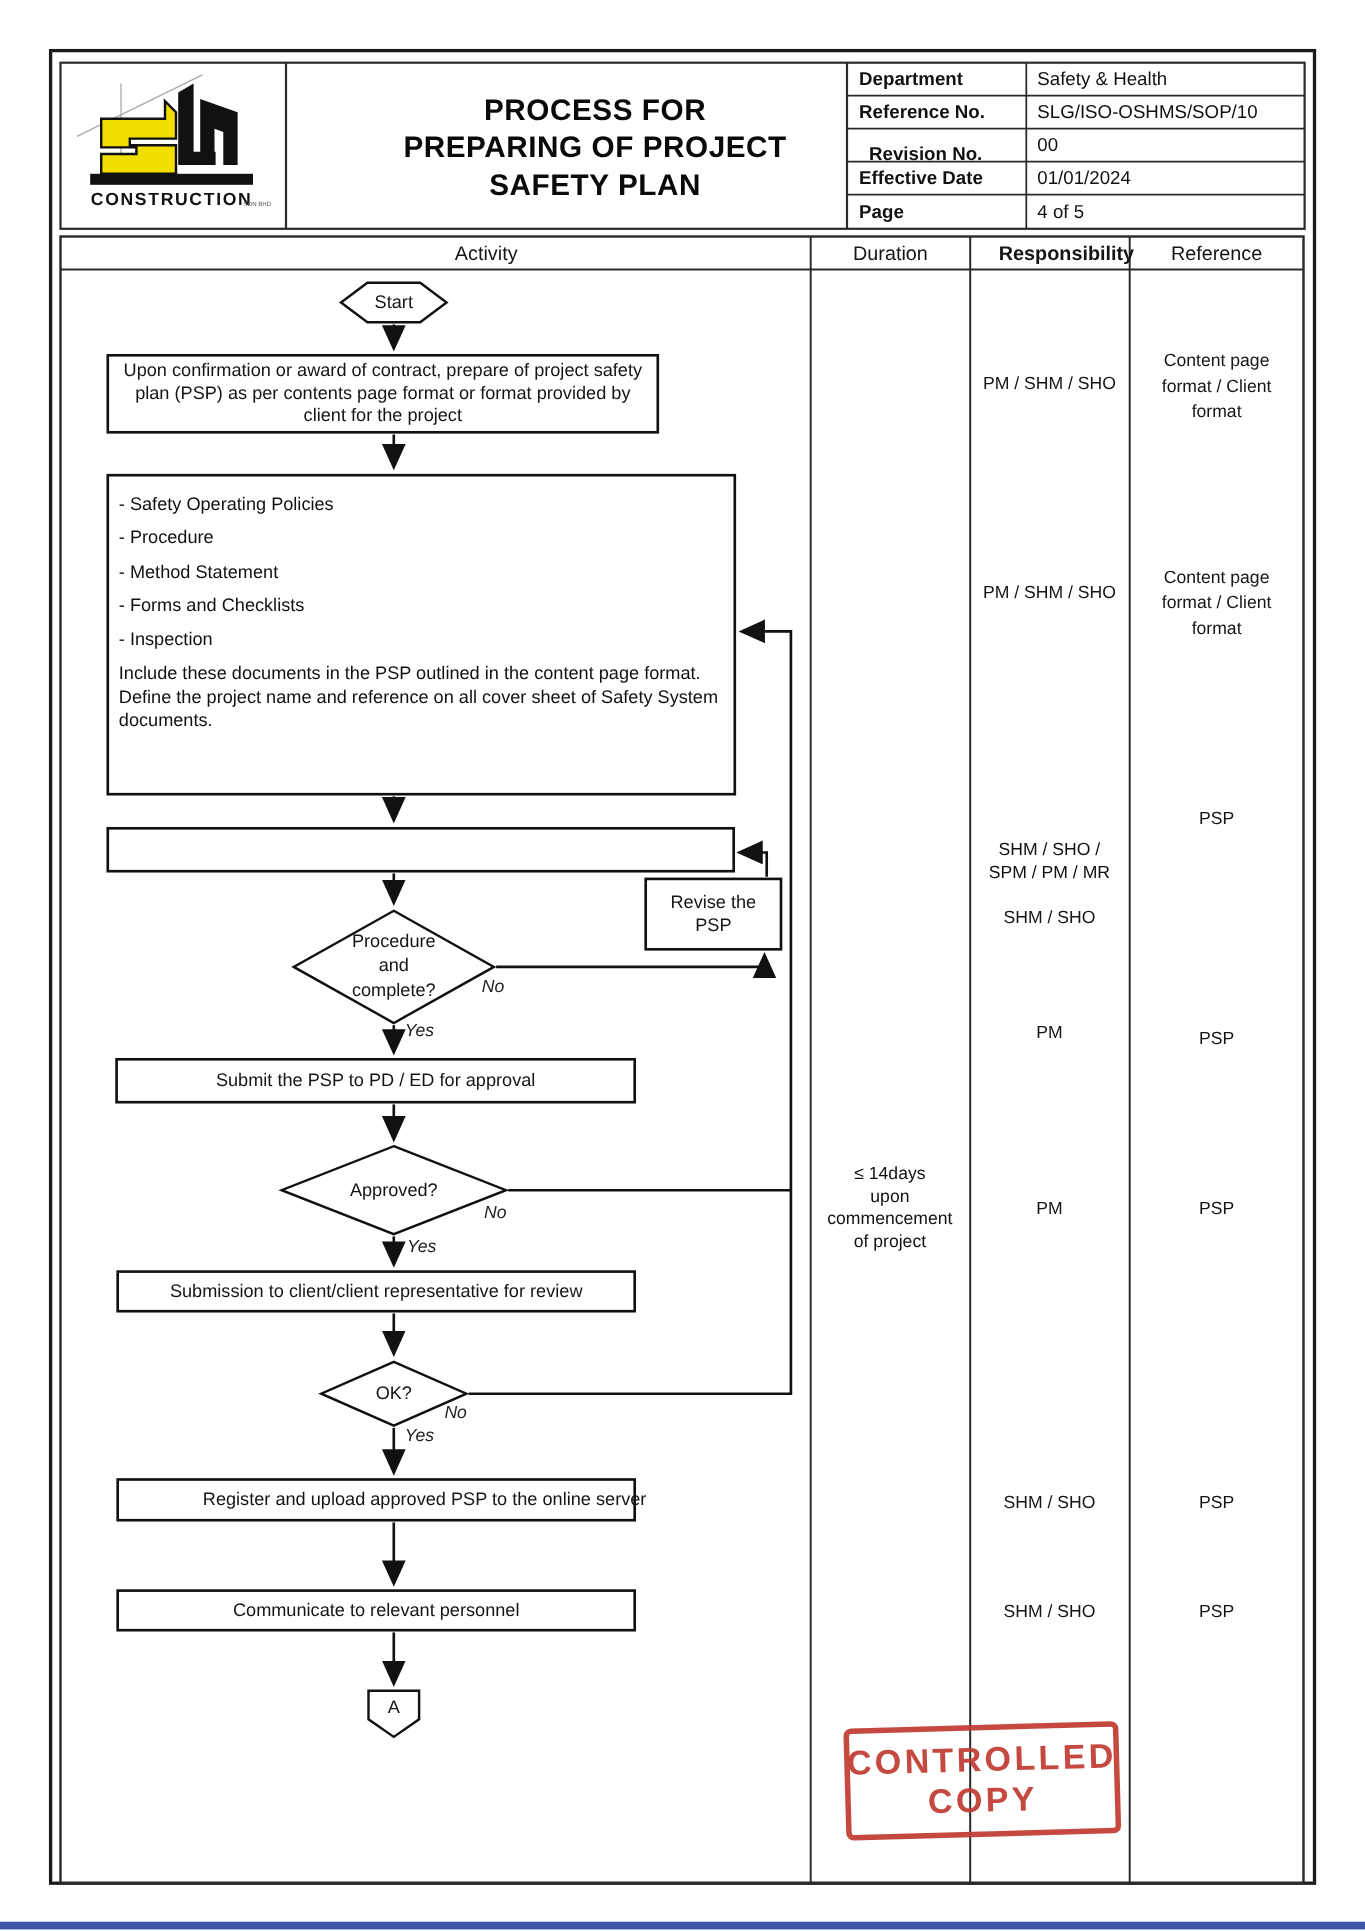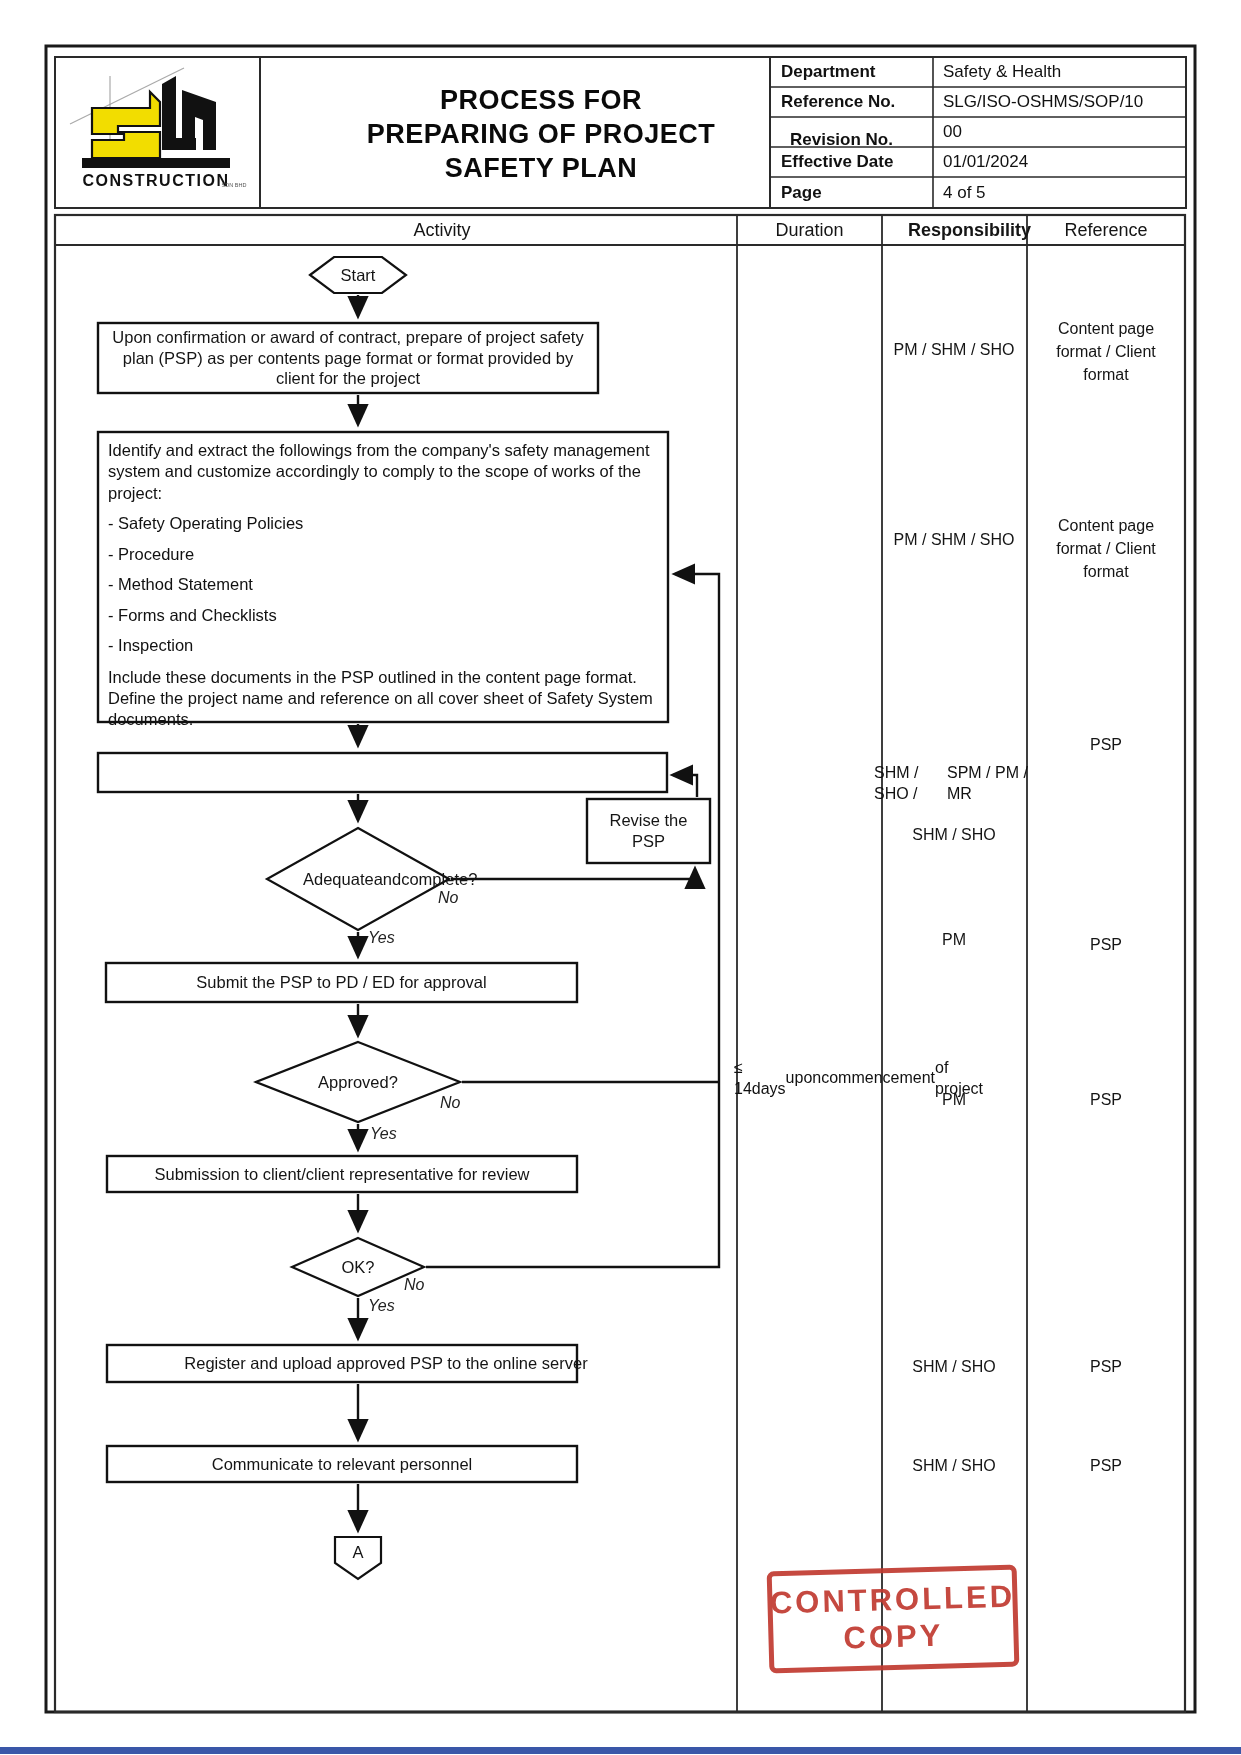--- a/index.html
+++ b/index.html
@@ -10,21 +10,21 @@
   .txt{position:absolute;display:flex;align-items:center;justify-content:center;
        text-align:center;line-height:1.25;color:#151515;}
   .title{font-weight:bold;font-size:27px;line-height:34px;letter-spacing:.5px;color:#0a0a0a;
          display:flex;flex-direction:column;align-items:center;justify-content:center;padding-left:26px;}
   .info-label{font-weight:bold;font-size:17px;display:flex;align-items:center;padding-left:11px;}
   .info-value{font-size:17px;display:flex;align-items:center;padding-left:10px;}
   .colhead{font-size:18px;}
   .fc{font-size:16.5px;}
   .fc-small{font-size:16px;}
   .yn{font-style:italic;font-size:16px;color:#222;}
-  .cellblock{display:flex;flex-direction:row;align-items:center;justify-content:flex-start;}
+  .cellblock{display:flex;flex-direction:column;align-items:center;justify-content:flex-start;}
   .stamp{position:absolute;left:768px;top:1568px;width:240px;height:92px;
          border:5px solid #c13a30;border-radius:7px;transform:rotate(-1.6deg);
          display:flex;flex-direction:column;align-items:center;justify-content:center;
          color:#c13a30;font-weight:bold;font-size:31px;letter-spacing:3px;line-height:1.18;
          opacity:.92;}
   .footer-bar{position:absolute;left:0px;top:1747px;width:1241px;height:7px;background:#3a57a8;}
   .box2-item{margin-top:9px;}
   .box2-outro{margin-top:10px;}
 </style>
 </head>
@@ -123,34 +123,33 @@
   <div class="txt colhead" style="left:55px;top:215px;width:774px;height:30px;">Activity</div>
   <div class="txt colhead" style="left:737px;top:215px;width:145px;height:30px;">Duration</div>
   <div class="txt colhead" style="left:882px;top:215px;width:175px;height:30px;font-weight:bold;">Responsibility</div>
   <div class="txt colhead" style="left:1027px;top:215px;width:158px;height:30px;">Reference</div>
 
   <div class="txt fc" style="left:310px;top:257px;width:96px;height:36px;">Start</div>
 
   <div class="txt fc" style="left:106px;top:325px;width:484px;height:66px;">Upon confirmation or award of contract, prepare of project safety plan (PSP) as per contents page format or format provided by client for the project</div>
 
   <div class="abs fc" style="left:108px;top:440px;width:548px;height:276px;line-height:1.3;">
-    <div>Identify and extract the followings from the company's safety management system and customize accordingly to comply to the scope of works of the project:</div>
     <div class="box2-item">- Safety Operating Policies</div>
     <div class="box2-item">- Procedure</div>
     <div class="box2-item">- Method Statement</div>
     <div class="box2-item">- Forms and Checklists</div>
     <div class="box2-item">- Inspection</div>
     <div class="box2-outro">Include these documents in the PSP outlined in the content page format. Define the project name and reference on all cover sheet of Safety System documents.</div>
   </div>
 
 
   <div class="txt fc" style="left:591px;top:801px;width:115px;height:60px;">Revise the PSP</div>
 
   <div class="txt fc cellblock" style="left:303px;top:845px;width:110px;height:68px;line-height:22px;display:flex;">
-    <div>Adequate</div>
+    <div>Procedure</div>
     <div>and</div>
     <div>complete?</div>
   </div>
   <div class="abs yn" style="left:438px;top:889px;">No</div>
   <div class="abs yn" style="left:368px;top:929px;">Yes</div>
 
   <div class="txt fc" style="left:106px;top:963px;width:471px;height:39px;">Submit the PSP to PD / ED for approval</div>
 
   <div class="txt fc" style="left:298px;top:1071px;width:120px;height:22px;">Approved?</div>
   <div class="abs yn" style="left:440px;top:1094px;">No</div>

